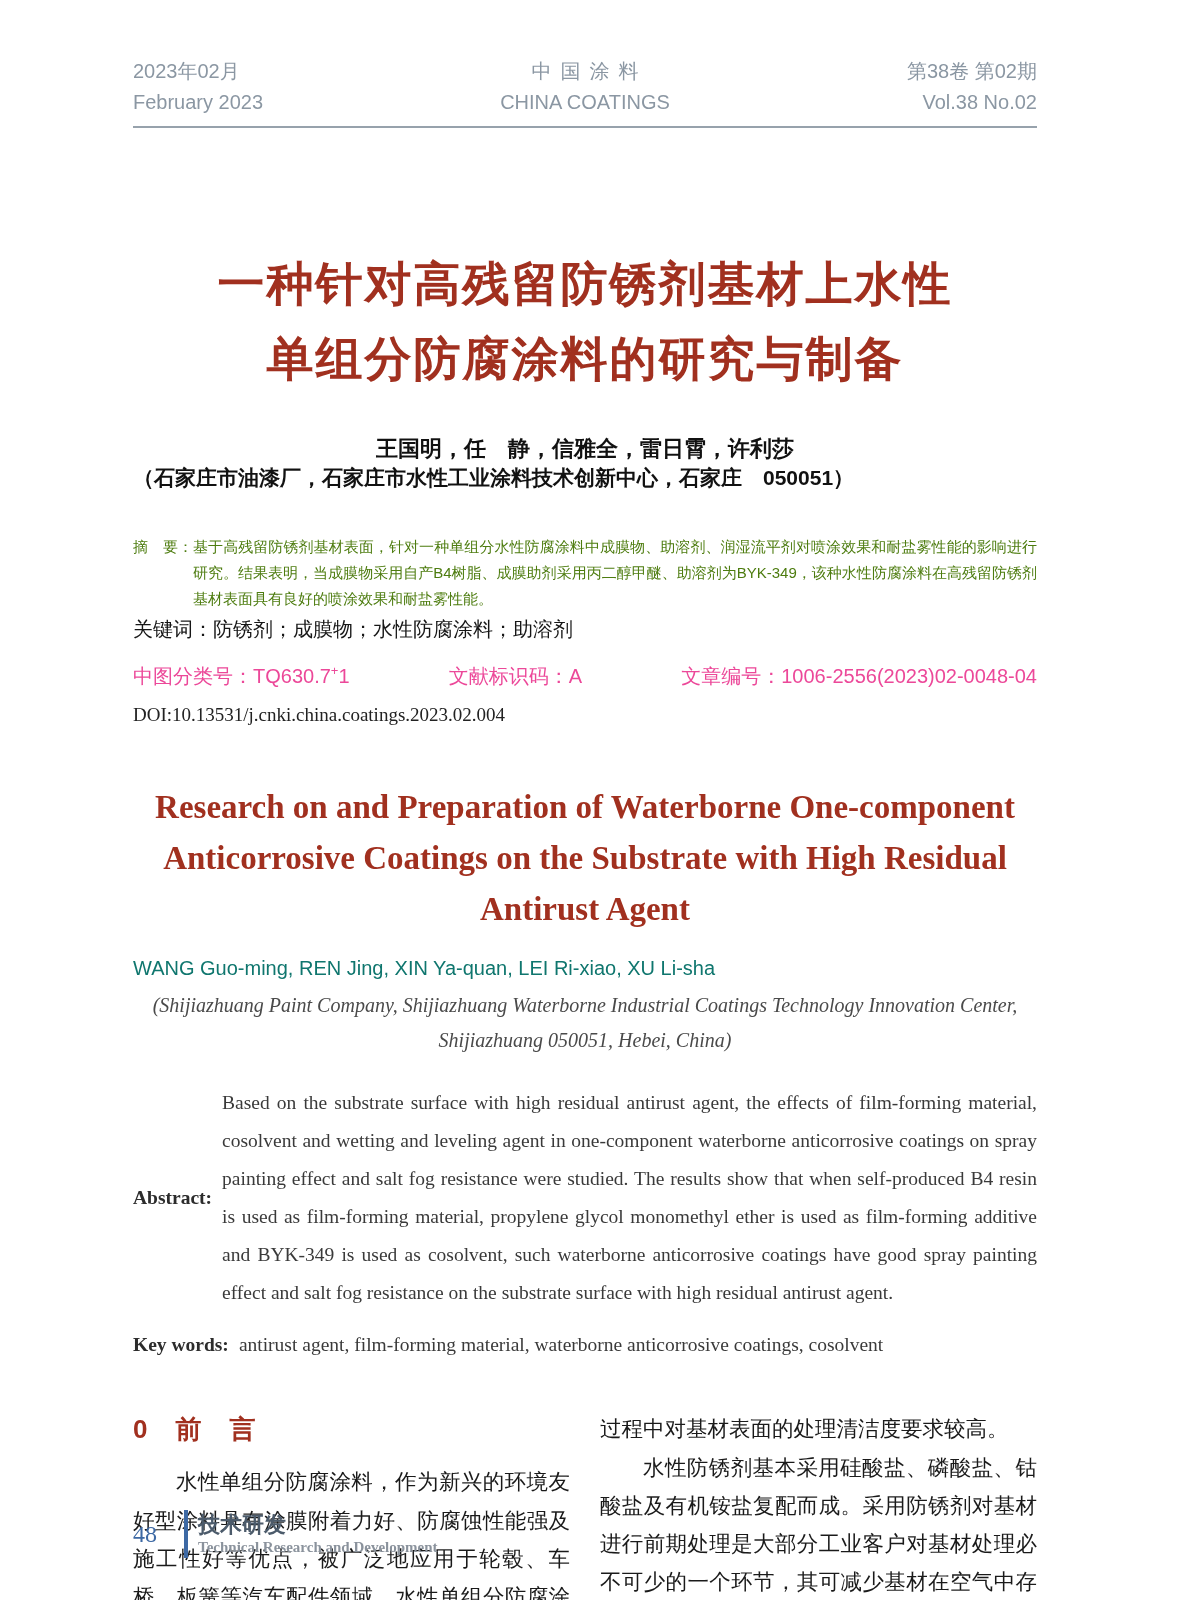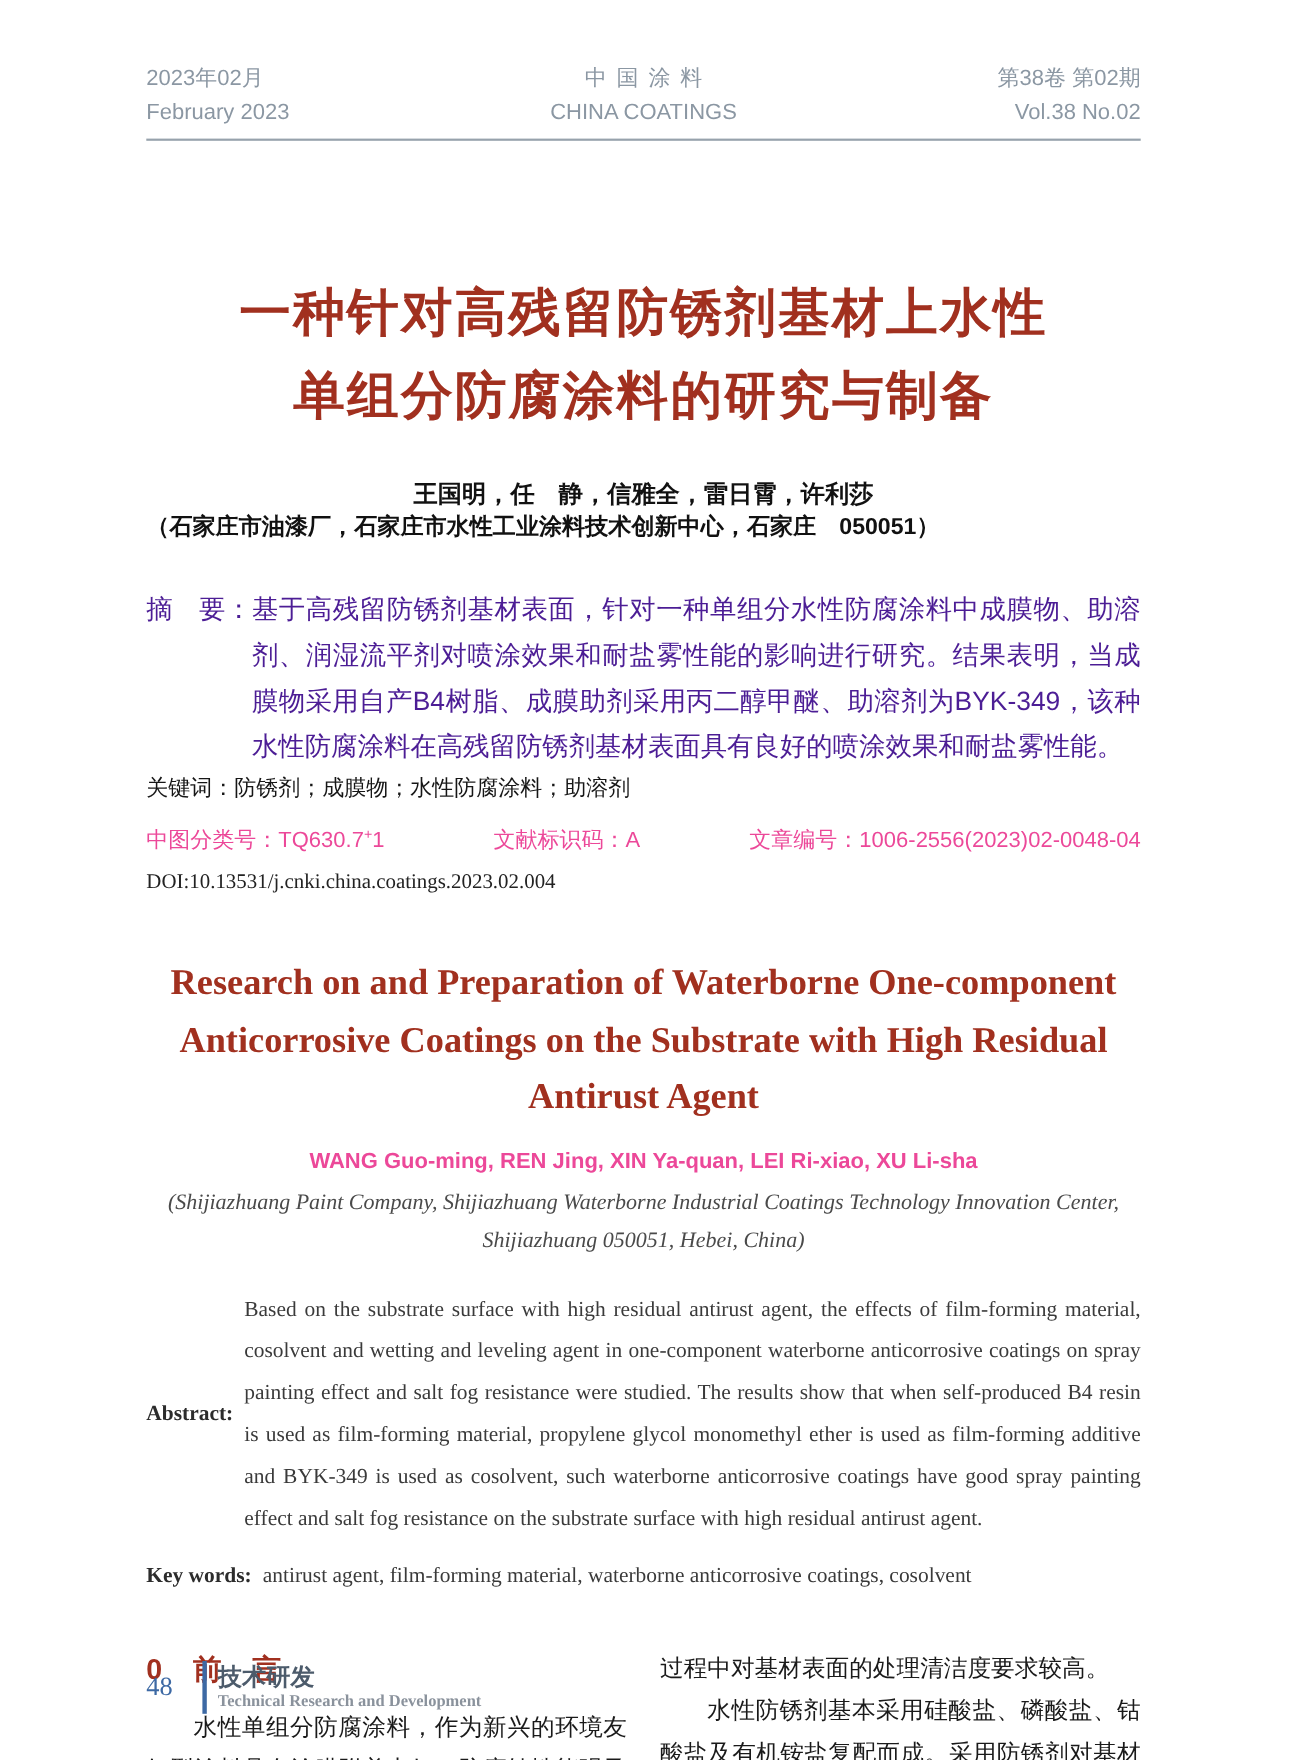--- a/index.html
+++ b/index.html
@@ -23,33 +23,33 @@
 
   
   .title-cn { margin-top:118px; text-align:center; color:#a1301f;
     font-size:47px; font-weight:900; line-height:1.6; letter-spacing:2px; }
 
   .authors-cn { margin-top:38px; text-align:center; font-size:22px; font-weight:bold; color:#111; }
   .affiliation-cn { text-align:left; font-size:21px; font-weight:bold; color:#111; }
 
   
   .hang { display:flex; align-items:flex-start; }
-  .abstract-cn { margin-top:42px; font-size:24px; line-height:1.72; color:#4c1d95; }
+  .abstract-cn { margin-top:42px; font-size:15px; line-height:1.72; color:#4d7c0f; }
   .abstract-cn .hang-label { flex:none; white-space:pre; }
   .abstract-cn .hang-text { flex:1; text-align:justify; }
   .keywords-cn { margin-top:4px; font-size:20px; color:#161616; }
 
   .meta-row { margin-top:20px; display:flex; justify-content:space-between; font-size:20px; color:#ec4899; }
   .meta-row sup { font-size:13px; }
   .doi-line { margin-top:14px; font-family:"Liberation Serif", serif; font-size:19px; color:#222; }
 
   
   .title-en { margin-top:56px; text-align:center; color:#a1301f;
     font-family:"Liberation Serif", serif; font-weight:bold; font-size:33px; line-height:1.55; }
-  .authors-en { margin-top:22px; text-align:center; font-size:20px; color:#ec4899;font-weight:bold; }
+  .authors-en { margin-top:22px; text-align:left; font-size:20px; color:#0f766e; }
   .affiliation-en { margin-top:8px; text-align:center; font-family:"Liberation Serif", serif;
     font-style:italic; font-size:20px; color:#4a4a4a; line-height:1.75; }
 
   
   .abstract-en { margin-top:26px; font-family:"Liberation Serif", serif; font-size:19.5px;
     line-height:1.95; color:#3a3a3a;align-items:center; }
   .abstract-en .hang-label, .keywords-en .hang-label { flex:none; font-weight:bold; color:#2c2c2c; margin-right:10px; white-space:pre; }
   .abstract-en .hang-text { flex:1; text-align:justify; }
   .keywords-en { margin-top:14px; font-family:"Liberation Serif", serif; font-size:19.5px; line-height:1.95; color:#3a3a3a; }
 

